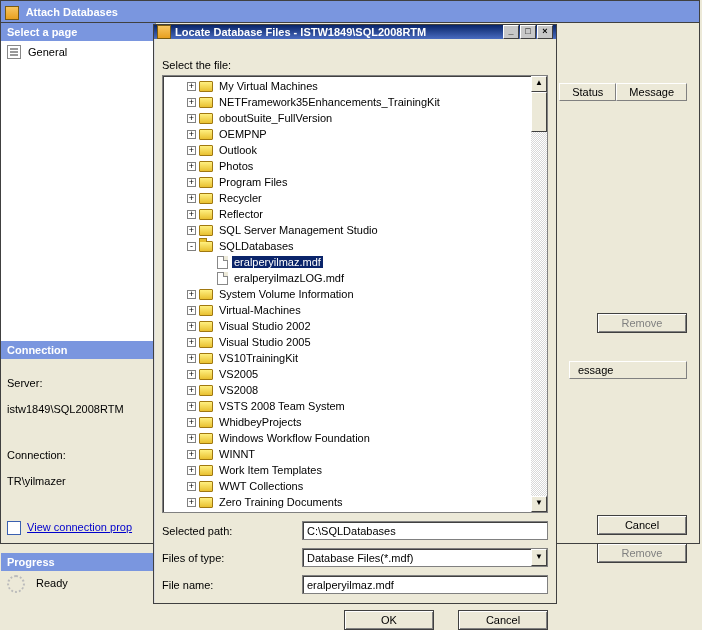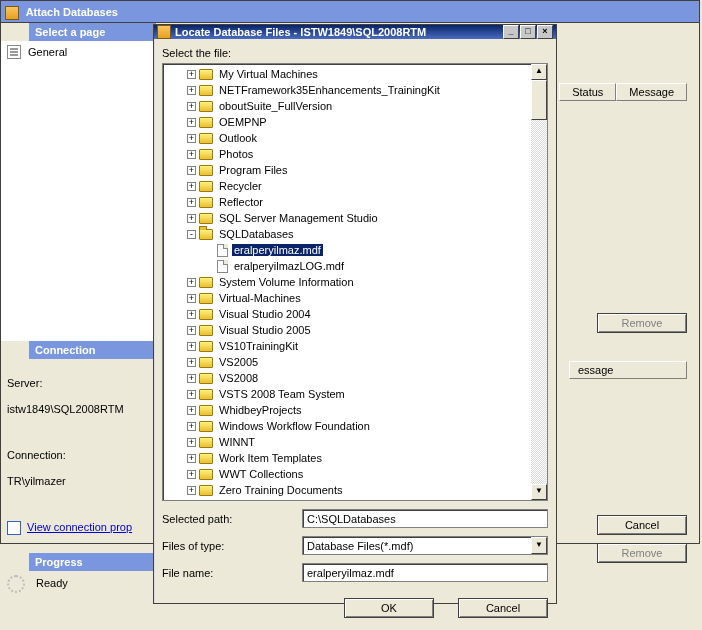--- a/index.html
+++ b/index.html
@@ -45,21 +45,20 @@
     border-right: 1px solid #909090;
     padding: 0;
     display: flex;
     flex-direction: column;
   }
   .section-hdr {
     font-weight: bold;
     color: #fff;
     background: #7a96df;
     padding: 3px 6px;
-    margin-left: 28px;
   }
   .general-row {
     padding: 4px 6px;
     background: #ffffff;
     flex: 0 0 auto;
     height: 300px;
   }
   .general-row span { vertical-align: middle; }
   .doc-icon {
     display:inline-block;
@@ -155,21 +154,21 @@
     border:1px solid #fff;
     border-right-color:#404040;border-bottom-color:#404040;
     font-size:9px;
     line-height:11px;
     text-align:center;
     color:#000;
     cursor:pointer;
   }
 
   .dlg-body { flex:1; padding: 6px 8px; display:flex; flex-direction:column; }
-  .dlg-label { margin: 2px 0 4px; }
+  .dlg-label { margin: 14px 0 4px; }
 
   .tree-wrap {
     flex:1;
     background:#fff;
     border:1px solid #808080;
     box-shadow: inset 1px 1px 0 #404040;
     display:flex;
     overflow:hidden;
   }
   .tree {
@@ -384,21 +383,21 @@
           <div class="tree-row">
             <span class="indent" style="width: 18px;"></span>
             <span class="expander">+</span>
             <span class="folder-icon"></span>
             <span class="tree-text">Virtual-Machines</span>
           </div>
           <div class="tree-row">
             <span class="indent" style="width: 18px;"></span>
             <span class="expander">+</span>
             <span class="folder-icon"></span>
-            <span class="tree-text">Visual Studio 2004</span>
+            <span class="tree-text">Visual Studio 2002</span>
           </div>
           <div class="tree-row">
             <span class="indent" style="width: 18px;"></span>
             <span class="expander">+</span>
             <span class="folder-icon"></span>
             <span class="tree-text">Visual Studio 2005</span>
           </div>
           <div class="tree-row">
             <span class="indent" style="width: 18px;"></span>
             <span class="expander">+</span>

